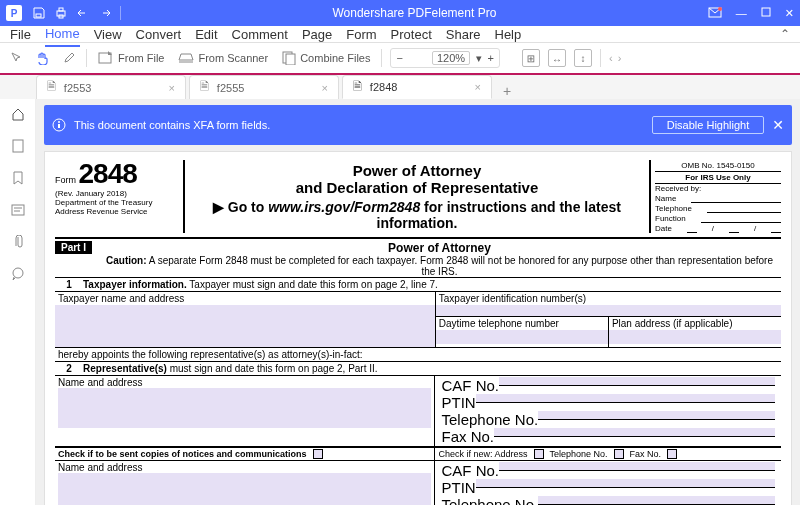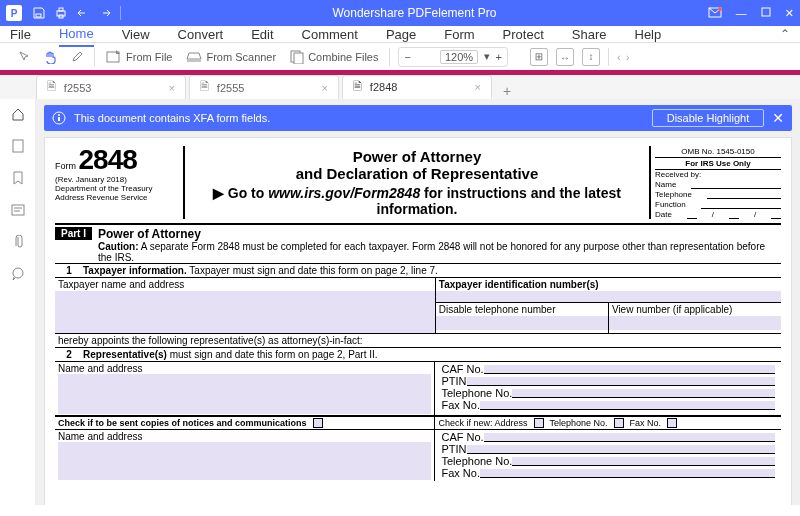--- a/index.html
+++ b/index.html
@@ -4,73 +4,73 @@
 <style>
   * { box-sizing: border-box; margin: 0; padding: 0; font-family: -apple-system, "Segoe UI", Arial, sans-serif; }
   body { width: 800px; height: 516px; overflow: hidden; background: #fff; font-size: 12px; color: #333; user-select: none; }
   .titlebar { height: 26px; background: #4a6cff; color: #fff; display: flex; align-items: center; padding: 0 6px; font-size: 11px; }
   .titlebar .logo { width: 16px; height: 16px; background: #fff; border-radius: 2px; margin-right: 6px; display: flex; align-items: center; justify-content: center; color: #4a6cff; font-weight: bold; font-size: 10px; }
   .titlebar .tb-icons { display: flex; gap: 8px; margin-left: 4px; }
   .titlebar .tb-icons span { width: 14px; height: 14px; display: inline-flex; align-items: center; justify-content: center; cursor: pointer; }
   .titlebar .title { flex: 1; text-align: center; font-size: 12px; }
   .titlebar .win-ctrl { display: flex; gap: 14px; margin-left: auto; }
   .titlebar .win-ctrl span { cursor: pointer; }
-  .menubar { height: 16px; background: #fff; border-bottom: 1px solid #e0e0e0; display: flex; align-items: center; padding: 8px 10px; gap: 28px; font-size: 12px; color: #333; }
+  .menubar { height: 16px; background: #fff; border-bottom: 1px solid #e0e0e0; display: flex; align-items: center; padding: 8px 10px; gap: 14px; font-size: 12px; color: #333; }
   .menubar .item { cursor: pointer; font-size: 13px; }
   .menubar .item.active { color: #4a6cff; border-bottom: 2px solid #4a6cff; padding-bottom: 4px; margin-top: 4px; }
   .menubar .collapse { margin-left: auto; cursor: pointer; color: #666; }
-  .toolbar { height: 32px; background: #fff; display: flex; align-items: center; padding: 0 16px; gap: 8px; font-size: 11px; color: #555; border-bottom: 5px solid #be185d; }
+  .toolbar { height: 32px; background: #fff; display: flex; align-items: center; padding: 0 8px; gap: 8px; font-size: 11px; color: #555; border-bottom: 2px solid #be185d; }
   .toolbar .sep { width: 1px; height: 18px; background: #ddd; }
   .toolbar .btn { display: flex; align-items: center; gap: 4px; cursor: pointer; padding: 2px 3px; }
   .toolbar .icon-only { width: 18px; height: 18px; display: inline-flex; align-items: center; justify-content: center; cursor: pointer; border: 1px solid transparent; }
   .toolbar .icon-box { border: 1px solid #bbb; width: 18px; height: 18px; display: inline-flex; align-items: center; justify-content: center; cursor: pointer; border-radius: 2px; font-size: 10px; color: #666; }
   .zoom { display: flex; align-items: center; gap: 6px; border: 1px solid #ddd; border-radius: 3px; padding: 0 5px; height: 20px; }
   .zoom .val { border: 1px solid #ccc; padding: 0 4px; font-size: 11px; border-radius: 2px; margin-left: 23px; }
   .user-pill { background: #4a6cff; color: #fff; border-radius: 12px; height: 22px; display: flex; align-items: center; gap: 5px; padding: 0 12px; font-size: 12px; cursor: pointer; }
   .page-nav { display: flex; align-items: center; gap: 5px; color: #aaa; }
   .tabs-row { height: 24px; display: flex; align-items: flex-end; background: #f5f5f5; padding-left: 36px; }
   .tab { height: 24px; border: 1px solid #ddd; border-bottom: none; border-radius: 4px 4px 0 0; padding: 0 10px; display: flex; align-items: center; gap: 8px; font-size: 11px; background: #fff; margin-right: 3px; min-width: 150px; color: #666; cursor: pointer; }
   .tab.active { background: #fff; border-bottom: 1px solid #fff; color: #333; }
   .tab .x { color: #aaa; cursor: pointer; }
   .tabs-row .add { width: 24px; text-align: center; color: #888; cursor: pointer; font-size: 14px; }
   .content-row { display: flex; height: calc(516px - 26px - 28px - 32px - 24px); }
   .leftbar { width: 36px; background: #fff; border-right: 1px solid #eee; display: flex; flex-direction: column; align-items: center; padding-top: 6px; gap: 14px; font-size: 14px; color: #555; }
   .leftbar span { cursor: pointer; width: 18px; height: 18px; display: inline-flex; align-items: center; justify-content: center; }
   .docpane { flex: 1; background: #f0f0f0; position: relative; overflow: hidden; }
-  .infobar { margin: 6px 8px 6px 8px; background: #4a6cff; color: #fff; height: 26px; display: flex; align-items: center; border-radius: 2px; padding: 0 8px; font-size: 11px; gap: 8px; }
+  .infobar { margin: 6px 8px 6px 8px; background: #4a6cff; color: #fff; height: 40px; display: flex; align-items: center; border-radius: 2px; padding: 0 8px; font-size: 11px; gap: 8px; }
   .infobar .spacer { flex: 1; }
   .infobar .ghost-btn { border: 1px solid #bcd0ff; padding: 2px 14px; border-radius: 2px; cursor: pointer; }
   .infobar .close { cursor: pointer; font-size: 14px; }
   .paper { background: #fff; margin: 0 8px 8px 8px; height: 372px; border: 1px solid #e0e0e0; padding: 8px 10px; font-family: Arial, Helvetica, sans-serif; color: #000; font-size: 10px; }
   .form-top { display: flex; }
   .form-left { width: 130px; border-right: 2px solid #000; padding-right: 4px; }
   .form-left .formno { font-size: 9px; }
   .form-left .big { font-size: 28px; font-weight: 900; letter-spacing: -1px; line-height: 1; margin-bottom: 2px; display: inline-block; }
   .form-left div { font-size: 8px; line-height: 1.1; }
   .form-mid { flex: 1; text-align: center; padding: 2px 4px 0; }
   .form-mid .t1 { font-size: 15px; font-weight: 800; }
   .form-mid .t2 { font-size: 15px; font-weight: 800; }
   .form-mid .goto { font-size: 14px; margin-top: 3px; font-weight: 700; }
   .form-right { width: 132px; border-left: 2px solid #000; font-size: 8px; padding-left: 4px; }
   .form-right .omb { text-align: center; border-bottom: 1px solid #000; padding: 1px 0; }
   .form-right .irs { text-align: center; font-weight: 700; border-bottom: 1px solid #000; padding: 1px 0; }
   .form-right .line { display: flex; gap: 15px; align-items: center; margin-top: 1px; }
   .form-right .line .u { border-bottom: 1px solid #000; flex: 1; height: 9px; }
   .rule { border-top: 2px solid #000; margin-top: 4px; }
-  .part-row { display: flex; align-items: flex-start; gap: 6px; margin-top: 2px; }
+  .part-row { display: flex; align-items: flex-start; gap: 6px; margin-top: 2px; text-align: center; }
   .part-badge { background: #000; color: #fff; padding: 1px 6px; font-weight: 700; font-size: 10px; }
   .part-text { font-size: 10px; flex: 1; }
   .part-text .hd { font-weight: 700; font-size: 12px; }
   .num-row { border-top: 1px solid #000; border-bottom: 1px solid #000; display: flex; padding: 1px 0; font-size: 10px; }
   .num-row .n { width: 28px; text-align: center; font-weight: 700; }
   .num-row .lbl { font-weight: 700; }
   .row2 { display: flex; border-bottom: 1px solid #000; }
   .cellL { flex: 1.1; border-right: 1px solid #000; padding: 1px 3px; }
   .cellR { flex: 1; padding: 1px 3px; }
-  .reprow .kv { display: flex; gap: 0; font-size: 11px; padding: 0 3px; align-items: center; }
+  .reprow .kv { display: flex; gap: 0; font-size: 15px; padding: 0 3px; align-items: flex-start; }
   .reprow .kv .u { border-bottom: 1px solid #000; flex: 1; height: 9px; }
   .chkrow { display: flex; border-top: 1px solid #000; border-bottom: 1px solid #000; font-size: 9px; }
   .chkrow .l { flex: 1.1; border-right: 1px solid #000; padding: 1px 3px; font-weight: 700; display: flex; align-items: center; gap: 6px; }
   .chkrow .r { flex: 1; padding: 1px 3px; display: flex; gap: 6px; align-items: center; }
   .chkrow .box, .cbox { width: 10px; height: 10px; border: 1px solid #000; display: inline-block; }
   svg { display: block; }
   .taxpayer-split { display: flex; }
   .lilac { background: #e6e0f5; }
 </style>
 </head>
@@ -324,29 +324,29 @@
       <div class="num-row">
         <span class="n">1</span>
         <span><span class="lbl">Taxpayer information.</span><span> Taxpayer must sign and date this form on page 2, line 7.</span></span>
       </div>
       <div class="taxpayer-split">
         <div style="flex:1.1;border-right:1px solid #000;">
           <div style="padding:1px 3px;">Taxpayer name and address</div>
           <div class="lilac" style="height:42px;"></div>
         </div>
         <div style="flex:1;display:flex;flex-direction:column;">
-          <div style="padding:1px 3px;font-weight:bold;">Taxpayer identification number(s)</div>
+          <div style="padding:1px 3px;">Taxpayer identification number(s)</div>
           <div class="lilac" style="height:12px;border-bottom:1px solid #000;"></div>
           <div style="display:flex;flex:1;">
             <div style="flex:1;border-right:1px solid #000;">
-              <div style="padding:1px 3px;">Disable telephone number</div>
+              <div style="padding:1px 3px;">Daytime telephone number</div>
               <div class="lilac" style="height:14px;"></div>
             </div>
             <div style="flex:1;">
-              <div style="padding:1px 3px;">View number (if applicable)</div>
+              <div style="padding:1px 3px;">Plan address (if applicable)</div>
               <div class="lilac" style="height:14px;"></div>
             </div>
           </div>
         </div>
       </div>
       <div style="border-top:1px solid #000;padding:1px 3px;">hereby appoints the following representative(s) as attorney(s)-in-fact:</div>
       <div class="num-row">
         <span class="n">2</span>
         <span><span class="lbl">Representative(s)</span><span> must sign and date this form on page 2, Part II.</span></span>
       </div>

